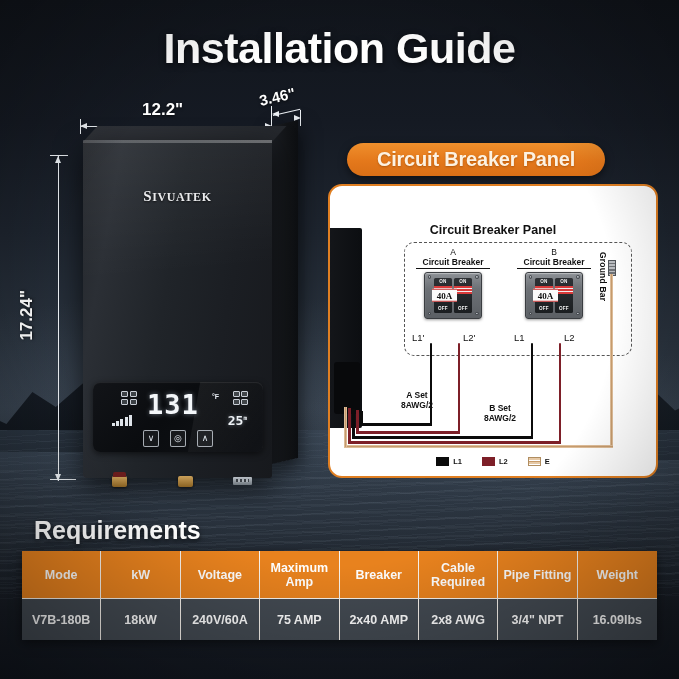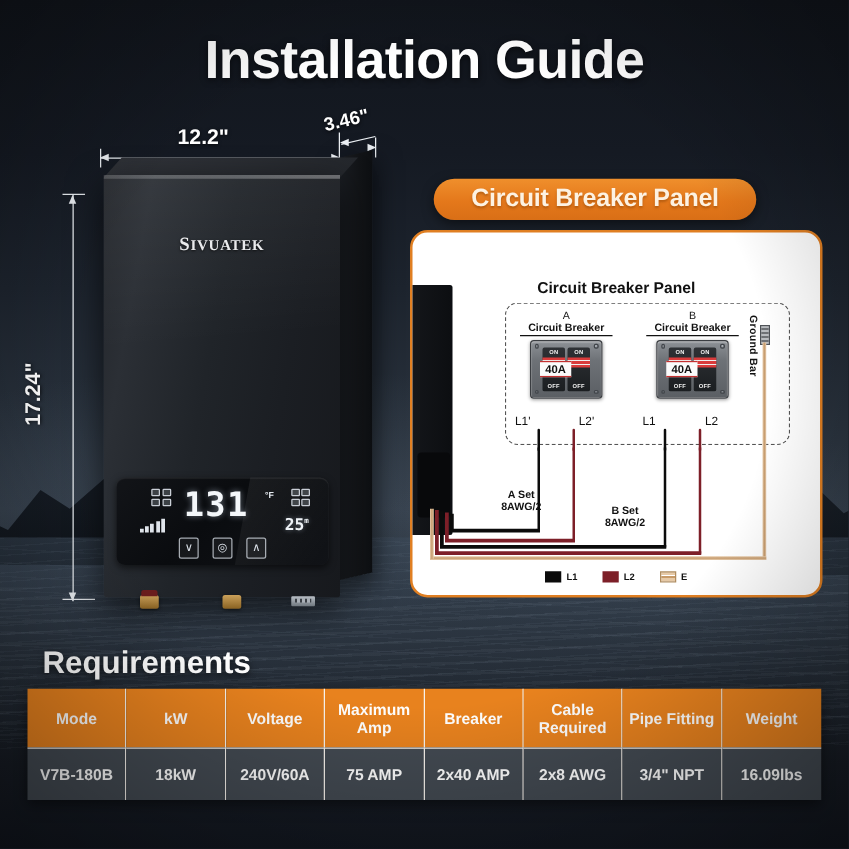--- a/index.html
+++ b/index.html
@@ -407,20 +407,21 @@
     position: absolute;
     left: 7px; right: 24px; top: 50%;
     transform: translateY(-50%);
     height: 12.5px;
     background: #fbfbfb;
     border-top: 1.2px solid #c43030;
     border-bottom: 1.2px solid #c43030;
     display: flex; align-items: center; justify-content: center;
     font-size: 9px; font-weight: bold; color: #111;
     z-index: 3;
+    font-family: Liberation Serif, serif;
   }
   .lead {
     position: absolute;
     width: 2.4px;
     border-radius: 1px;
   }
   .lead.l1 { background: #0b0b0b; }
   .lead.l2 { background: #7d1f28; }
   .wlabel {
     position: absolute;

